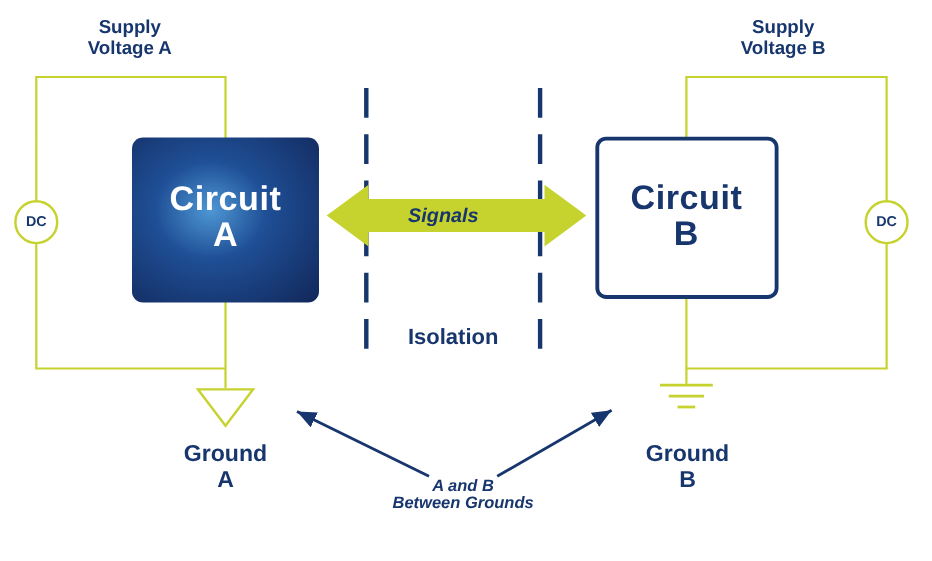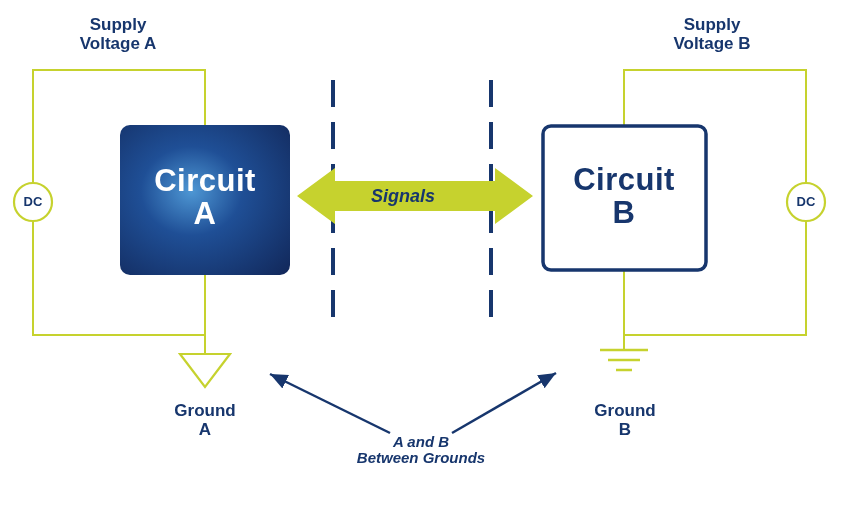--- a/index.html
+++ b/index.html
@@ -39,21 +39,21 @@
   .dc-lbl {
     font-size: 13px;
     transform: translate(-50%, -50%);
   }
   .signals-lbl {
     font-size: 18px;
     font-style: italic;
     transform: translate(-50%, -50%);
   }
   .isolation-lbl { font-size: 20px; }
-  .ground-lbl { font-size: 17px; }
+  .ground-lbl { font-size: 21px; }
   .impedance-lbl {
     font-size: 15px;
     font-style: italic;
     line-height: 1.08;
   }
   .watermark-lbl {
     position: absolute;
     color: #b2d793;
     font-size: 15.5px;
     font-weight: normal;
@@ -128,20 +128,21 @@
     <div>Circuit</div>
     <div>B</div>
   </div>
 
   <div class="lbl dc-lbl" style="left:33px; top:202px;">DC</div>
 
   <div class="lbl dc-lbl" style="left:806px; top:202px;">DC</div>
 
   <div class="lbl signals-lbl" style="left:403px; top:196px;">Signals</div>
 
+  <div class="lbl isolation-lbl" style="left:412px; top:296px;">Isolation</div>
 
   <div class="lbl ground-lbl" style="left:205px; top:401px;">
     <div>Ground</div>
     <div>A</div>
   </div>
 
   <div class="lbl ground-lbl" style="left:625px; top:401px;">
     <div>Ground</div>
     <div>B</div>
   </div>

